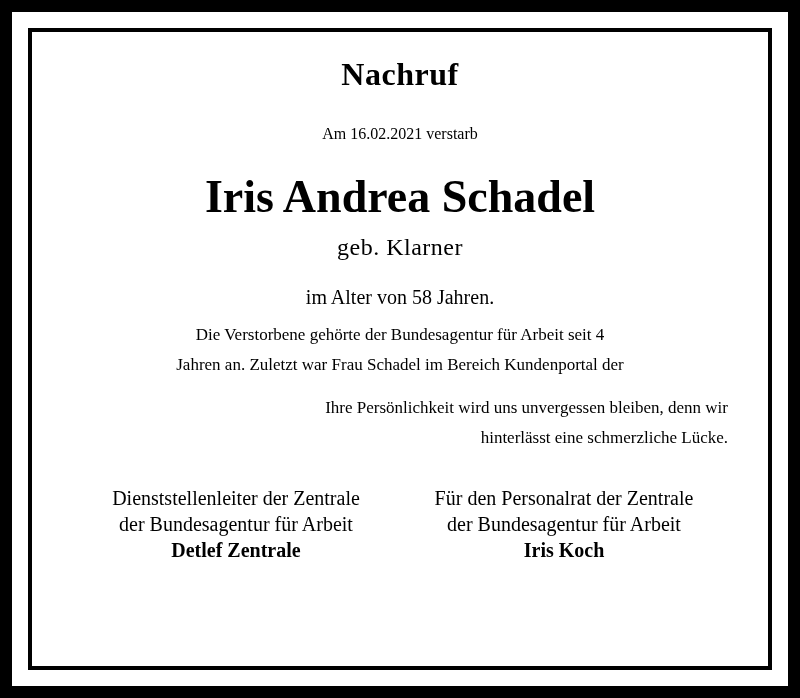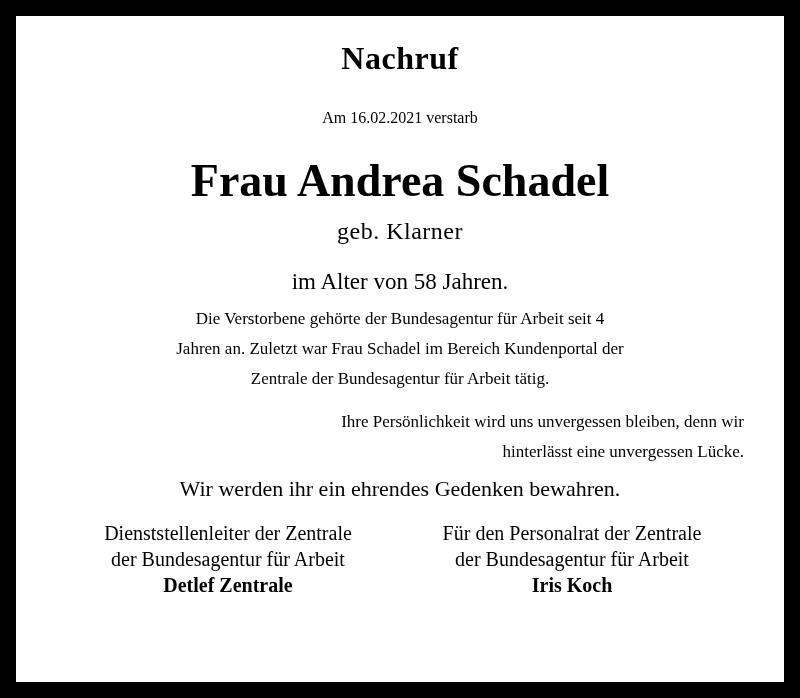--- a/index.html
+++ b/index.html
@@ -15,21 +15,21 @@
     font-family: "Liberation Serif", "DejaVu Serif", serif;
     color: #000000;
     overflow: hidden;
   }
   .outer-frame {
     position: absolute;
     left: 0; top: 0;
     width: 800px; height: 698px;
     box-sizing: border-box;
     border: 12px solid #000000;
-    padding: 0;
+    padding: 16px;
   }
   .inner-frame {
     width: 100%;
     height: 100%;
     box-sizing: border-box;
     border: 4px solid #000000;
   }
   .content {
     box-sizing: border-box;
     height: 100%;
@@ -55,21 +55,21 @@
     font-weight: 700;
   }
   .birth-name {
     margin: 10px 0 0 0;
     font-size: 24px;
     line-height: 27px;
     letter-spacing: 0.5px;
   }
   .age-line {
     margin: 22px 0 0 0;
-    font-size: 23px;
+    font-size: 20px;
     line-height: 29px;
   }
   .para {
     margin: 8px 0 0 0;
     font-size: 17px;
     line-height: 30px;
   }
   .para.second {
     margin-top: 13px;
     text-align: right;
@@ -77,21 +77,21 @@
   .para .line {
     white-space: nowrap;
   }
   .closing {
     margin: 8px 0 0 0;
     font-size: 22px;
     line-height: 28px;
   }
   .signatures {
     display: flex;
-    margin-top: 17px;
+    margin-top: 32px;
     justify-content: flex-end;
   }
   .signature {
     flex: 1;
     font-size: 20px;
     line-height: 26px;
   }
   .signature .sig-name {
     font-weight: 700;
   }
@@ -101,38 +101,36 @@
 
 <div class="page">
   <div class="outer-frame">
     <div class="inner-frame">
       <div class="content">
 
         <h1 class="title">Nachruf</h1>
 
         <p class="intro">Am 16.02.2021 verstarb</p>
 
-        <h2 class="deceased-name">Frau Andrea Schadel</h2>
+        <h2 class="deceased-name">Iris Andrea Schadel</h2>
 
         <p class="birth-name">geb. Klarner</p>
 
         <p class="age-line">im Alter von 58 Jahren.</p>
 
         <div class="para">
           <div class="line">Die Verstorbene gehörte der Bundesagentur für Arbeit seit 4</div>
           <div class="line">Jahren an. Zuletzt war Frau Schadel im Bereich Kundenportal der</div>
-          <div class="line">Zentrale der Bundesagentur für Arbeit tätig.</div>
         </div>
 
         <div class="para second">
           <div class="line">Ihre Persönlichkeit wird uns unvergessen bleiben, denn wir</div>
-          <div class="line">hinterlässt eine unvergessen Lücke.</div>
+          <div class="line">hinterlässt eine schmerzliche Lücke.</div>
         </div>
 
-        <p class="closing">Wir werden ihr ein ehrendes Gedenken bewahren.</p>
 
         <div class="signatures">
           <div class="signature">
             <div>Dienststellenleiter der Zentrale</div>
             <div>der Bundesagentur für Arbeit</div>
             <div class="sig-name">Detlef Zentrale</div>
           </div>
           <div class="signature">
             <div>Für den Personalrat der Zentrale</div>
             <div>der Bundesagentur für Arbeit</div>

